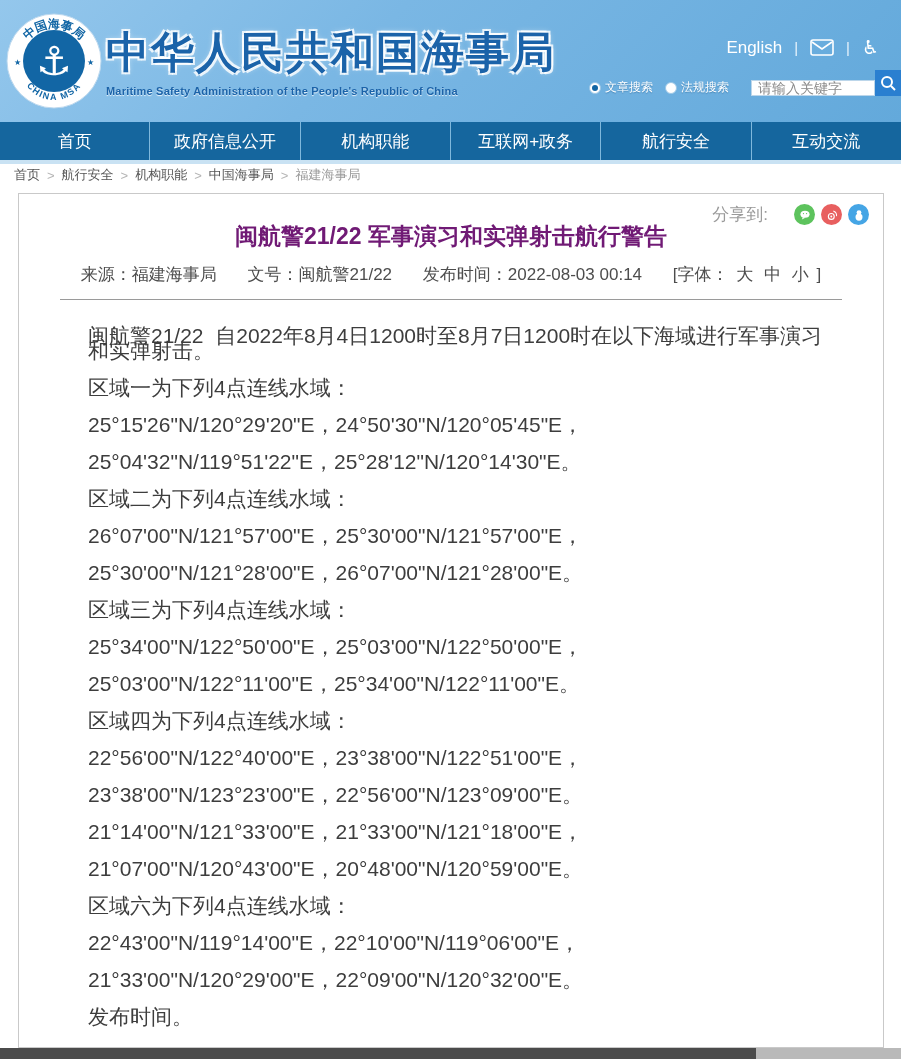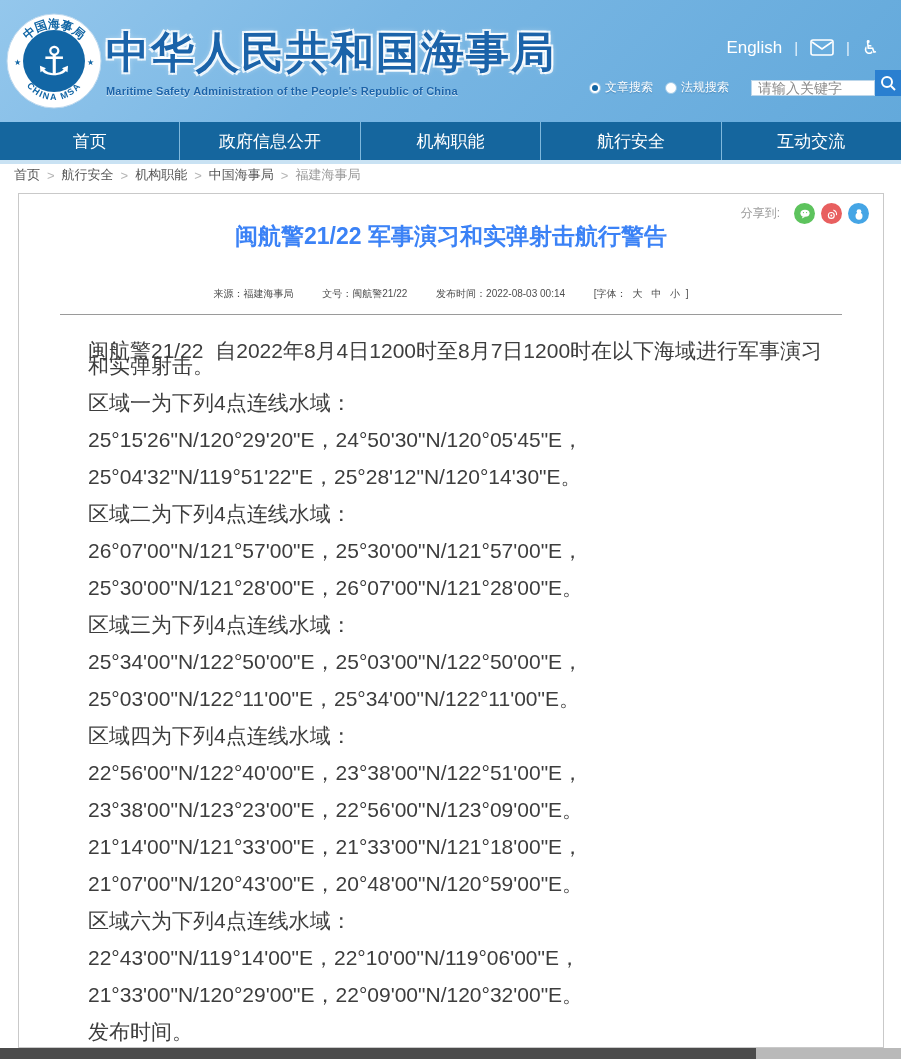--- a/index.html
+++ b/index.html
@@ -75,32 +75,32 @@
   .crumb:last-of-type { color:#999; }
 
   
   .content-box {
     position:absolute; left:18px; right:17px; top:193px; bottom:11px;
     border:1px solid #c9c9c9; background:#fff;
   }
   .share-row {
     position:absolute; top:9px; right:14px; display:flex; align-items:center;
   }
-  .share-label { color:#9a9a9a; font-size:12px; margin-right:8px; }
+  .share-label { color:#9a9a9a; font-size:17px; margin-right:20px; }
   .share-icon { width:21px; height:21px; border-radius:50%; margin-left:6px; cursor:pointer;
     display:flex; align-items:center; justify-content:center; }
   .share-wechat { background:#5dc35d; }
   .share-weibo  { background:#e85f5f; }
   .share-qq     { background:#45a5e5; }
 
   .article-title {
-    margin-top:27px; text-align:center; font-size:23px; font-weight:bold; color:#3b82f6;
+    margin-top:27px; text-align:center; font-size:23px; font-weight:bold; color:#701a75;
   }
   .meta-row {
-    margin-top:35px; text-align:center; font-size:10px; color:#4d4d4d;
+    margin-top:11px; text-align:center; font-size:17px; color:#4d4d4d;
   }
   .meta-group { margin:0 13px; }
   .font-size-ctl { cursor:pointer; margin:0 3px; }
   .meta-hr { border:none; border-top:1px solid #9a9a9a; margin:13px 41px 0 41px; }
 
   .article-body { padding:6px 40px 20px 69px; }
   .article-body p {
     font-size:21px; color:#3d3d3d; margin:22px 0; line-height:15px; white-space:pre-wrap;
   }
 
@@ -165,20 +165,21 @@
         <line x1="12" y1="12" x2="16" y2="16" stroke="#fff" stroke-width="2"></line>
       </svg>
     </button>
   </div>
 </div>
 
 <div class="nav">
   <div class="nav-item">首页</div>
   <div class="nav-item">政府信息公开</div>
   <div class="nav-item">机构职能</div>
+  <div class="nav-item">互联网+政务</div>
   <div class="nav-item">航行安全</div>
   <div class="nav-item">互动交流</div>
 </div>
 <div class="nav-strip"></div>
 
 <div class="breadcrumb">
   <span class="crumb">首页</span>
   <span class="crumb-sep">&gt;</span>
   <span class="crumb">航行安全</span>
   <span class="crumb-sep">&gt;</span>

